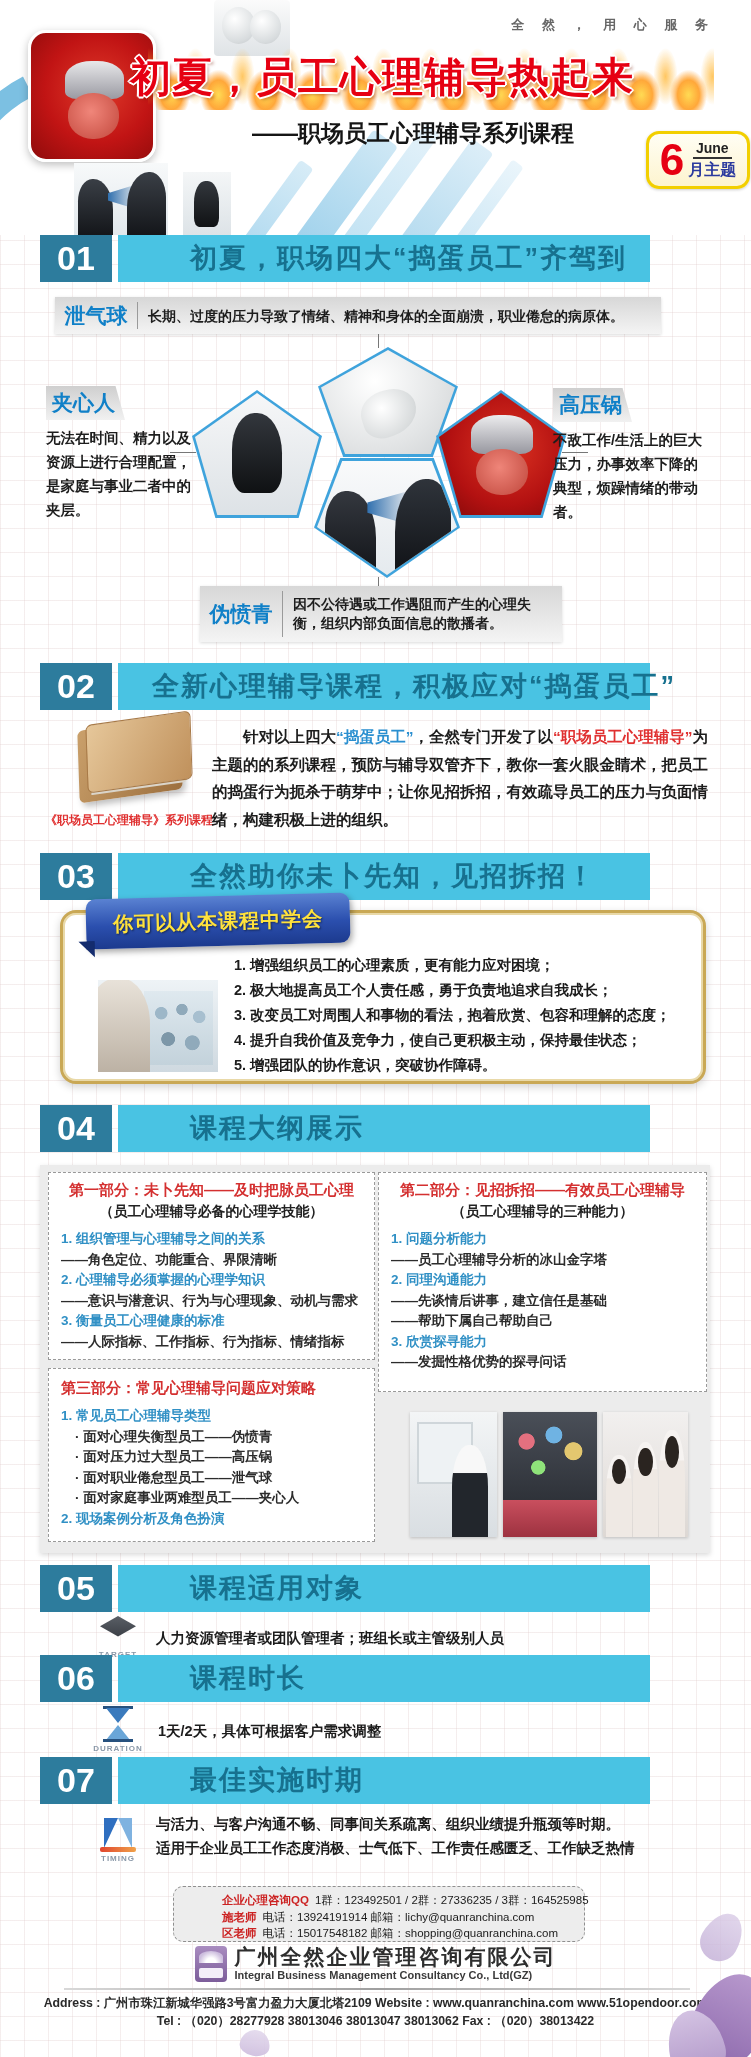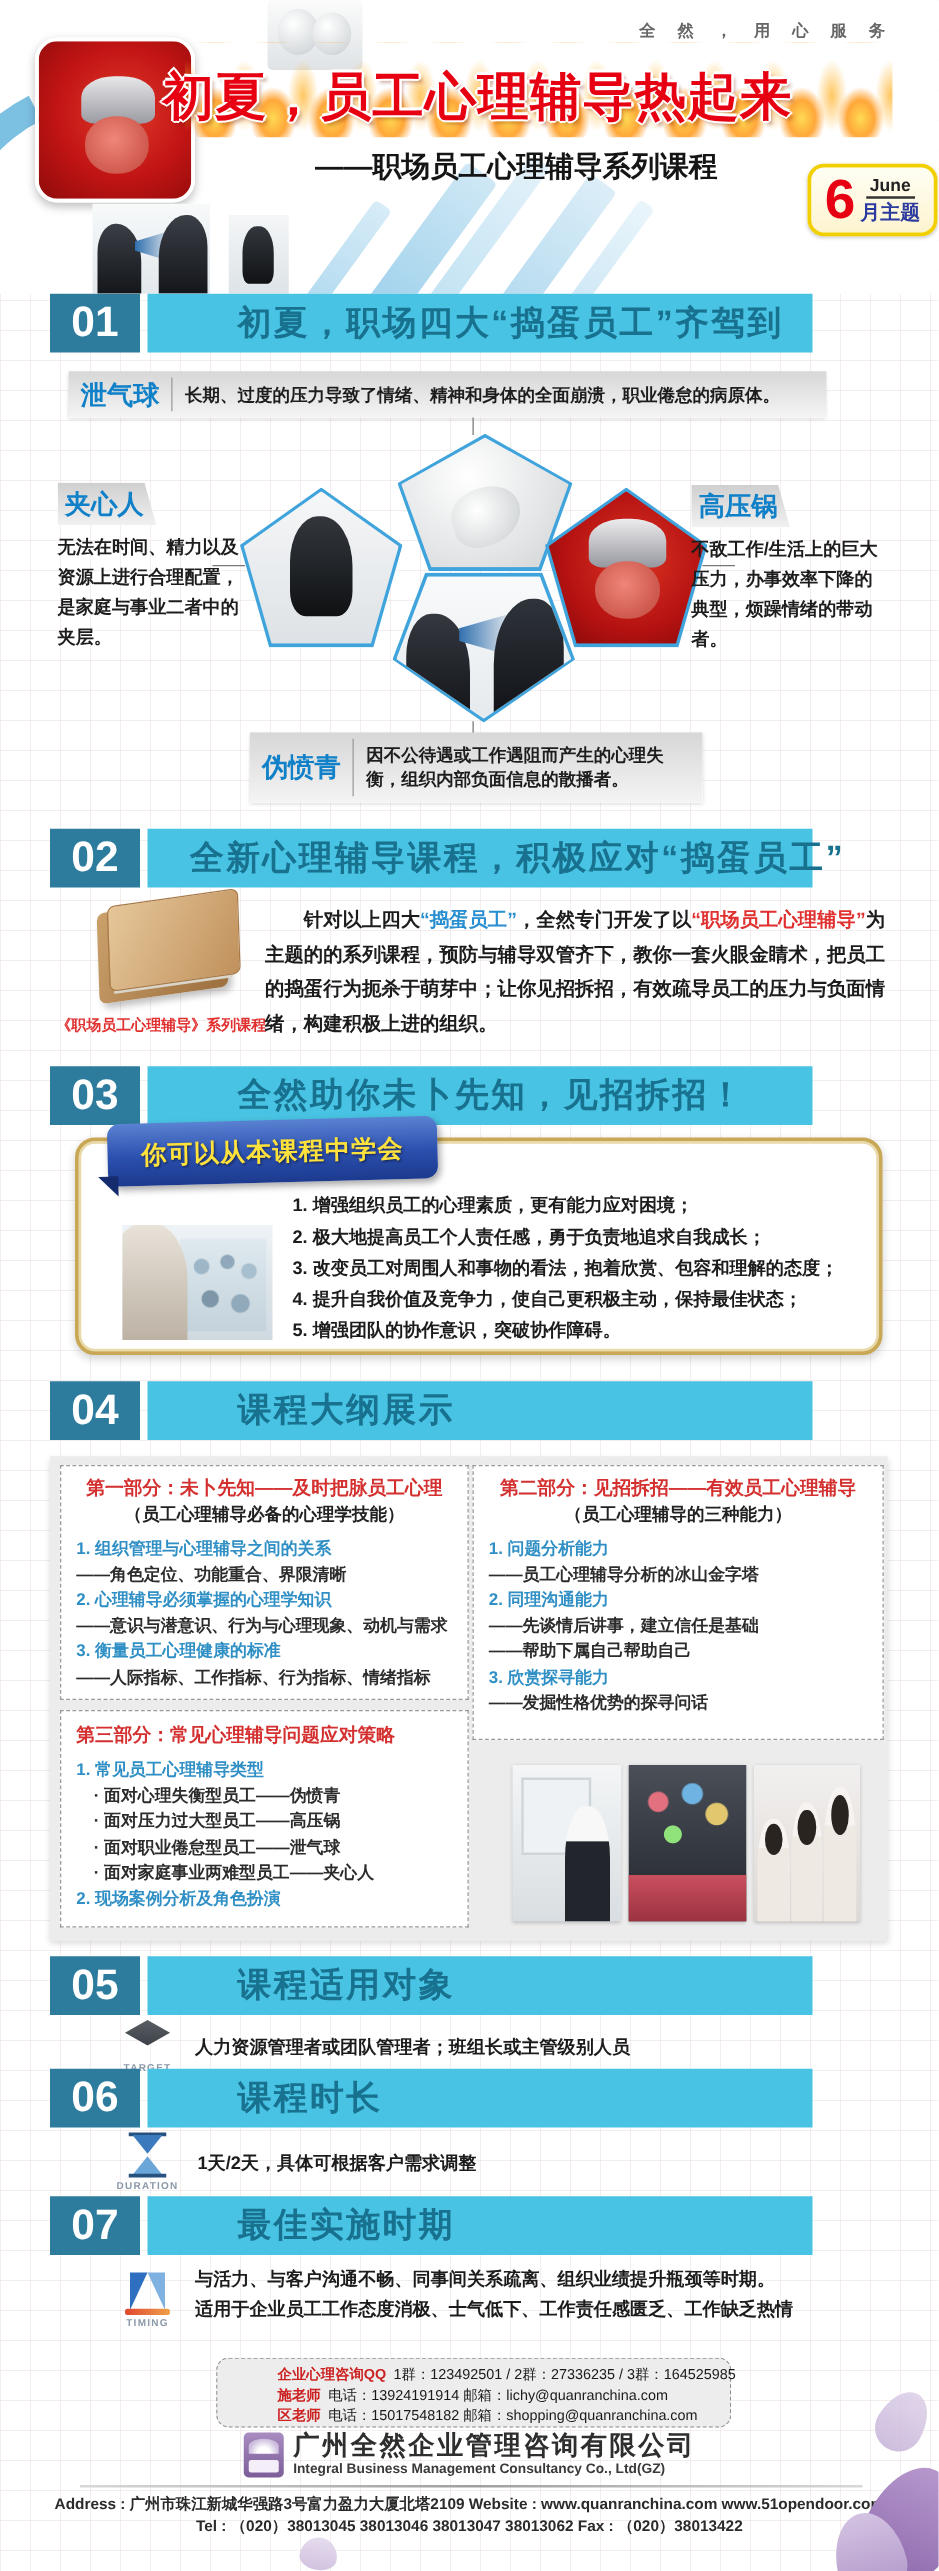--- a/index.html
+++ b/index.html
@@ -474,20 +474,20 @@
 
   <div class="footgroup">
     <div class="foologo"></div>
     <div class="fooname">
       <span class="foo-cn">广州全然企业管理咨询有限公司</span>
       <span class="foo-en">Integral Business Management Consultancy Co., Ltd(GZ)</span>
     </div>
   </div>
   <div class="foodiv"></div>
   <div class="fooline fl-addr">Address : 广州市珠江新城华强路3号富力盈力大厦北塔2109   Website : www.quanranchina.com   www.51opendoor.com</div>
-  <div class="fooline fl-tel">Tel : （020）38013045 38013046 38013047 38013062    Fax : （020）38013422</div>
+  <div class="fooline fl-tel">Tel : （020）28277928 38013046 38013047 38013062    Fax : （020）38013422</div>
 
   <div class="petal pt3"></div>
   <div class="petal pt1"></div>
   <div class="petal pt2"></div>
   <div class="petal pt4"></div>
 
 </div>
 
 </body></html>

